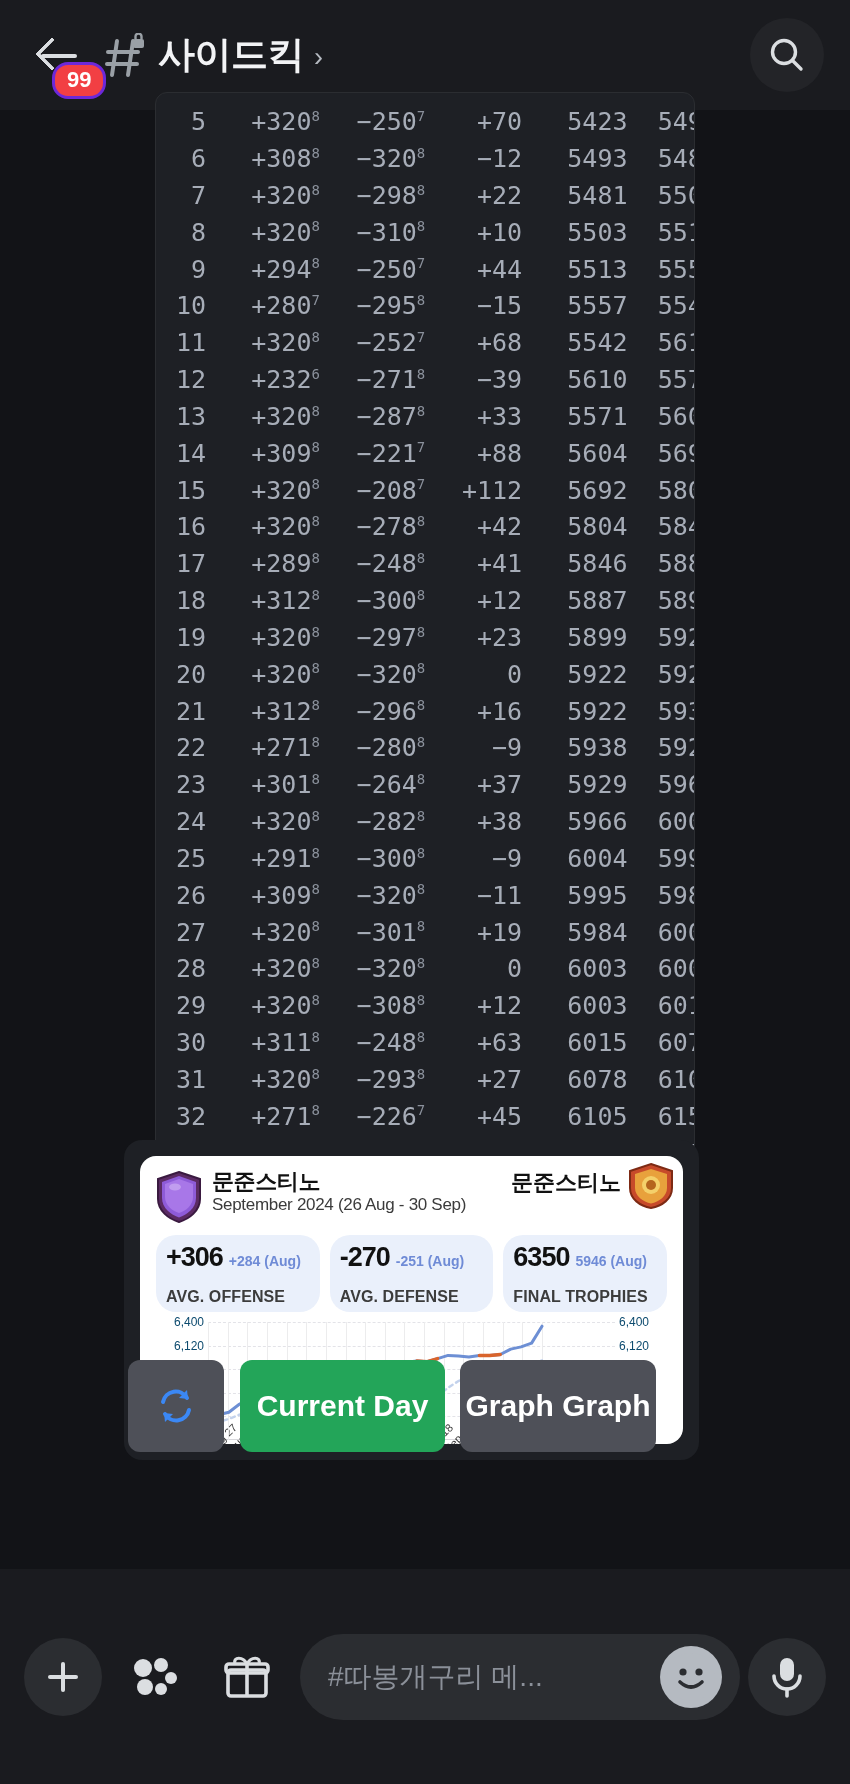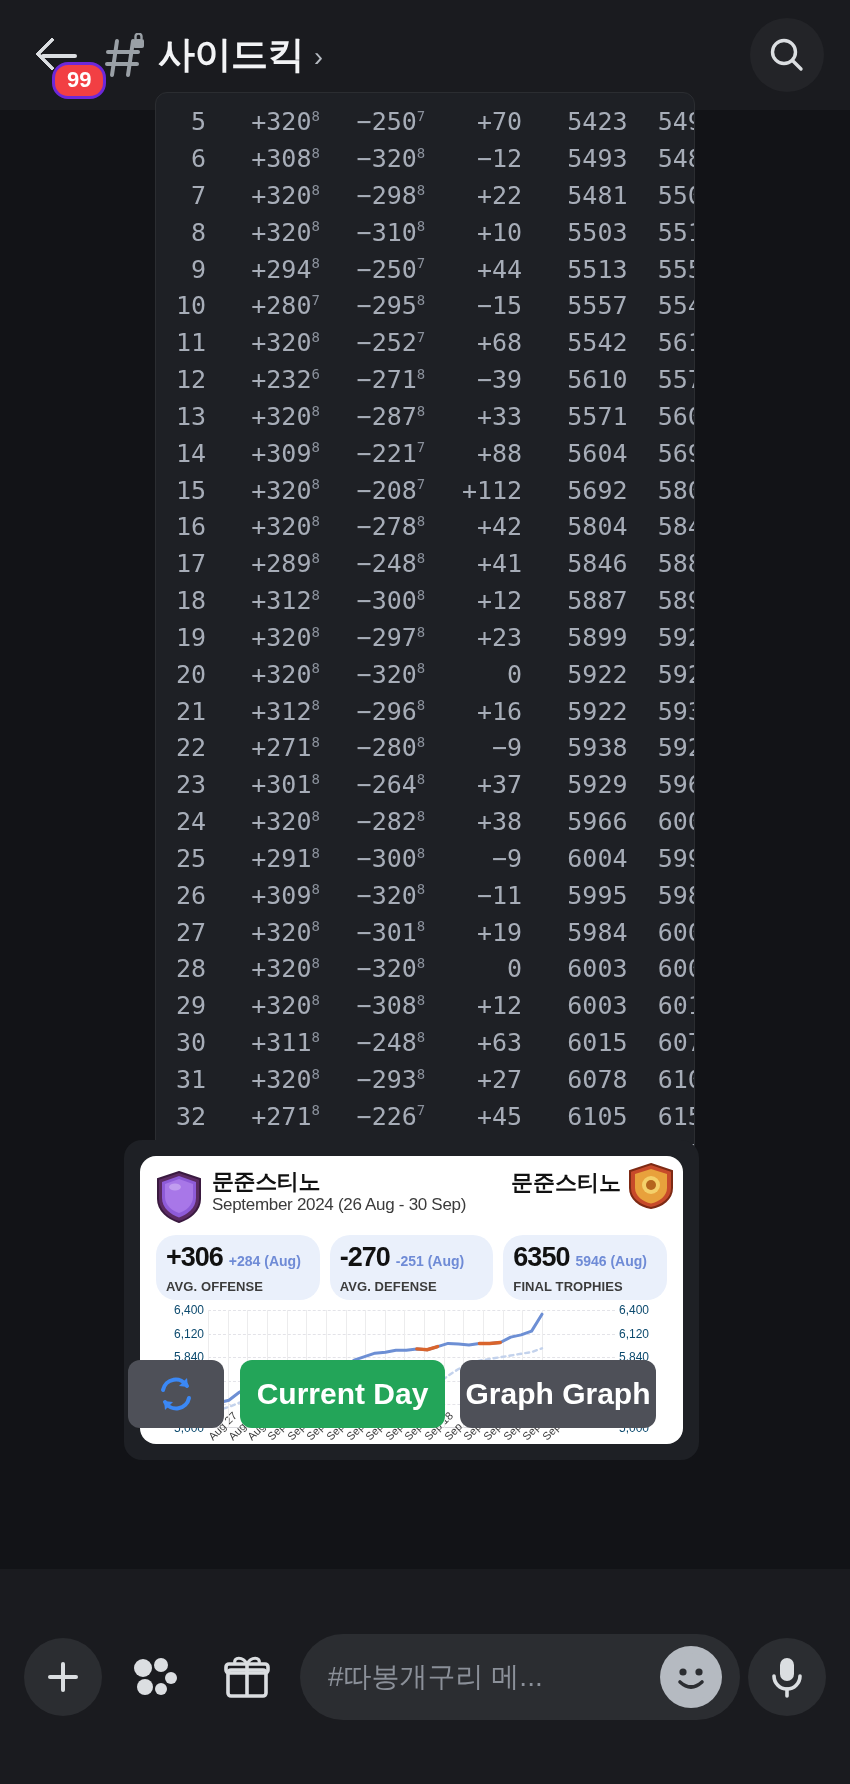--- a/index.html
+++ b/index.html
@@ -106,21 +106,21 @@
   }
 
   .stats { display:flex; gap:10px; margin-top:12px; }
   .stat {
     background:#eaf0fb; border-radius:20px; padding:7px 10px 6px 10px;
     flex:1 1 0; min-width:0;
   }
   .stat-top { display:flex; align-items:baseline; gap:6px; white-space:nowrap;}
   .stat-main { font-size:27px; font-weight:bold; color:#111; letter-spacing:-1px;}
   .stat-prev { font-size:14px; font-weight:bold; color:#6f8bd6; }
-  .stat-label { font-size:13px; font-weight:bold; color:#3c3c3c; letter-spacing:0.1px; margin-top:6px;}
+  .stat-label { font-size:16px; font-weight:bold; color:#3c3c3c; letter-spacing:0.1px; margin-top:15px;}
 
   
   .chart { position:relative; margin-top:6px; height:140px; }
   .plot {
     position:absolute; left:52px; right:52px; top:4px; height:118px;
     border-left:1px solid #d8d8dc; border-bottom:1px solid #d8d8dc;
   }
   .ylabel { position:absolute; font-size:12px; color:#0c4a6e; transform:translateY(-50%); }
   .ylabel.left { left:0; text-align:right; width:48px; }
   .ylabel.right { right:0; text-align:left; width:48px; }
@@ -129,21 +129,21 @@
   .xtick {
     position:absolute; font-size:11px; color:#3c3c3c;
     transform-origin: left top; transform: rotate(-45deg);
     white-space:nowrap;
   }
   .chart svg { position:absolute; left:0; top:0; overflow:visible; }
 
   
   .actions { position:absolute; left:0; top:1360px; width:850px; height:100px; }
   .btn {
-    position:absolute; height:68px; border-radius:12px;
+    position:absolute; height:92px; border-radius:12px;
     display:flex; align-items:center; justify-content:center;
     color:#fff; font-size:30px; font-weight:bold;
   }
   .btn-refresh { left:128px; width:96px; background:#4e5058; }
   .btn-current { left:240px; width:205px; background:#23a559; }
   .btn-view    { left:460px; width:196px; background:#4e5058; }
 
   
   .msgbar {
     position:absolute; left:0; bottom:0; width:850px; height:215px;

